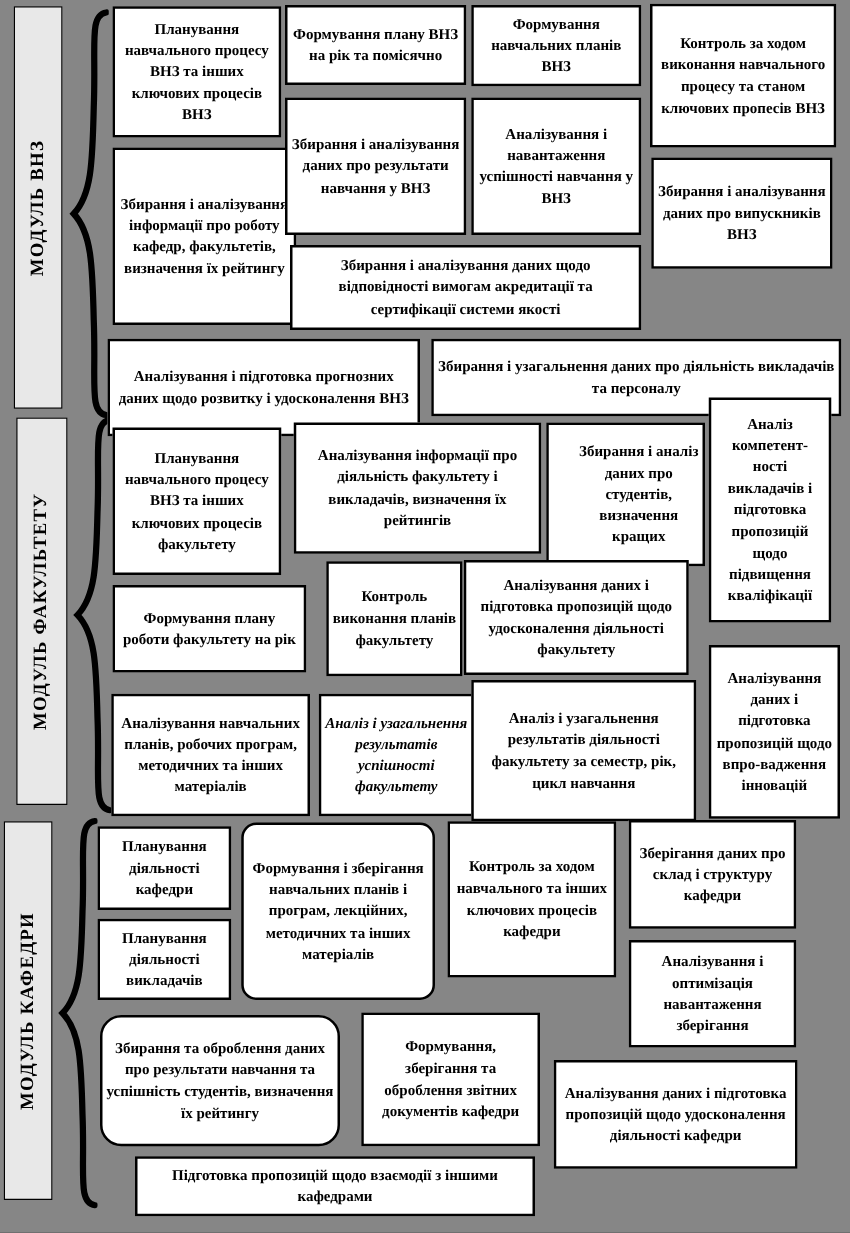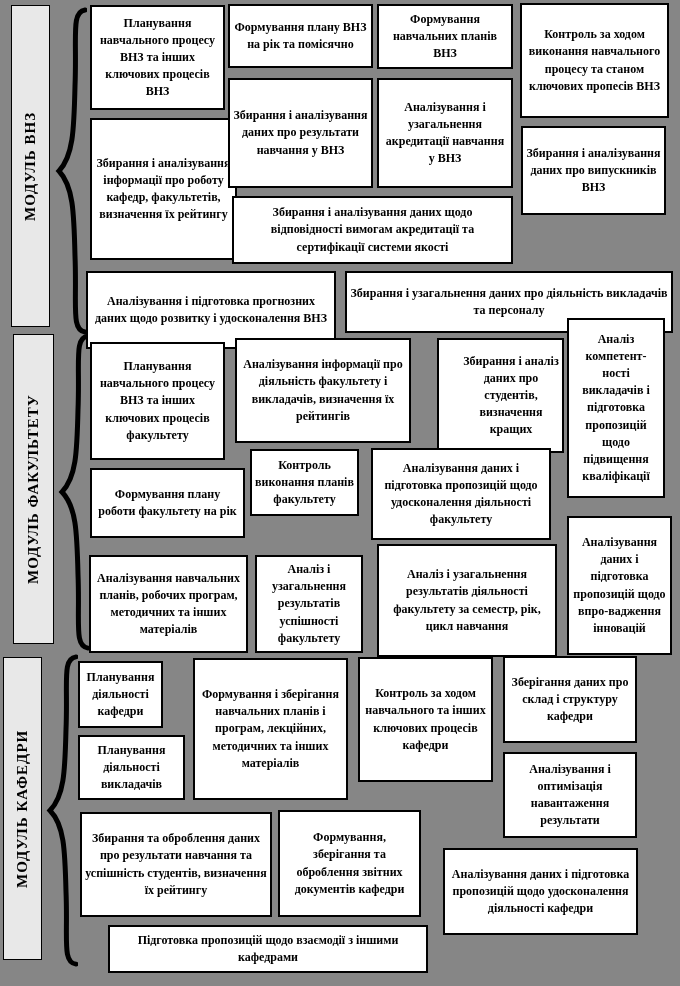--- a/index.html
+++ b/index.html
@@ -47,42 +47,42 @@
       <path d="M 32 4 C 18 6 24 30 22 80 C 21 125 20 150 6 165 C 20 180 21 205 22 250 C 24 300 18 324 32 326" fill="none" stroke="#000" stroke-width="5" stroke-linecap="round"></path>
     </svg>
   </div>
 
   <div class="box" style="left:90px; top:5px; width:135px; height:105px;">Планування навчального процесу ВНЗ та інших ключових процесів ВНЗ</div>
   <div class="box" style="left:228px; top:4px; width:145px; height:64px;">Формування плану ВНЗ на рік та помісячно</div>
   <div class="box" style="left:377px; top:4px; width:136px; height:65px;">Формування навчальних планів ВНЗ</div>
   <div class="box" style="left:520px; top:3px; width:149px; height:115px;">Контроль за ходом виконання навчального процесу та станом ключових пропесів ВНЗ</div>
   <div class="box" style="left:90px; top:118px; width:147px; height:142px;">Збирання і аналізування інформації  про роботу кафедр, факультетів, визначення їх рейтингу</div>
   <div class="box" style="left:228px; top:78px; width:145px; height:110px;">Збирання і аналізування даних про результати навчання у ВНЗ</div>
-  <div class="box" style="left:377px; top:78px; width:136px; height:110px;">Аналізування і узагальнення акредитації навчання у ВНЗ</div>
+  <div class="box" style="left:377px; top:78px; width:136px; height:110px;">Аналізування і навантаження успішності навчання у ВНЗ</div>
   <div class="box" style="left:232px; top:196px; width:281px; height:68px;">Збирання і аналізування даних щодо відповідності вимогам акредитації та сертифікації  системи якості</div>
   <div class="box" style="left:521px; top:126px; width:145px; height:89px;">Збирання і аналізування даних про випускників ВНЗ</div>
   <div class="box" style="left:86px; top:271px; width:250px; height:78px;">Аналізування і підготовка прогнозних даних щодо розвитку і удосконалення ВНЗ</div>
   <div class="box" style="left:345px; top:271px; width:328px; height:62px;">Збирання і узагальнення даних про діяльність  викладачів та персоналу</div>
 
   <div class="box" style="left:90px; top:342px; width:135px; height:118px;">Планування навчального процесу ВНЗ та інших ключових процесів факультету</div>
-  <div class="box" style="left:235px; top:338px; width:176px; height:105px;">Аналізування інформації про діяльність факультету  і викладачів, визначення їх рейтингів</div>
+  <div class="box" style="left:235px; top:338px; width:198px; height:105px;">Аналізування інформації про діяльність факультету  і викладачів, визначення їх рейтингів</div>
   <div class="box" style="left:437px; top:338px; width:127px; height:115px;padding-left:24px;">Збирання і аналіз даних про студентів, визначення кращих</div>
   <div class="box" style="left:567px; top:318px; width:98px; height:180px;">Аналіз компетент-ності викладачів і підготовка пропозицій щодо підвищення кваліфікації</div>
   <div class="box" style="left:90px; top:468px; width:155px; height:70px;">Формування плану роботи факультету на рік</div>
-  <div class="box" style="left:250px; top:449px; width:109px; height:67px;">Контроль виконання планів факультету</div>
+  <div class="box" style="left:261px; top:449px; width:109px; height:92px;">Контроль виконання планів факультету</div>
   <div class="box" style="left:371px; top:448px; width:180px; height:92px;">Аналізування даних і підготовка пропозицій щодо удосконалення діяльності  факультету</div>
   <div class="box" style="left:89px; top:555px; width:159px; height:98px;">Аналізування навчальних планів, робочих програм, методичних та інших  матеріалів</div>
-  <div class="box" style="left:255px; top:555px; width:108px; height:98px;">Аналіз і узагальнення результатів успішності факультету</div>
+  <div class="box" style="left:255px; top:555px; width:124px; height:98px;font-style:italic;">Аналіз і узагальнення результатів успішності факультету</div>
   <div class="box" style="left:377px; top:544px; width:180px; height:113px;">Аналіз і узагальнення результатів діяльності факультету  за семестр, рік, цикл навчання</div>
   <div class="box" style="left:567px; top:516px; width:105px; height:139px;">Аналізування даних і підготовка пропозицій щодо впро-вадження інновацій</div>
 
-  <div class="box" style="left:78px; top:661px; width:85px; height:67px;">Планування діяльності кафедри</div>
+  <div class="box" style="left:78px; top:661px; width:107px; height:67px;">Планування діяльності кафедри</div>
   <div class="box" style="left:78px; top:735px; width:107px; height:65px;">Планування діяльності викладачів</div>
-  <div class="box" style="left:193px; top:658px; width:155px; height:142px;">Формування і зберігання навчальних планів і програм, лекційних, методичних та інших матеріалів</div>
+  <div class="box" style="left:193px; top:658px; width:155px; height:142px;border-radius:12px;">Формування і зберігання навчальних планів і програм, лекційних, методичних та інших матеріалів</div>
   <div class="box" style="left:358px; top:657px; width:135px; height:125px;">Контроль за ходом навчального та інших ключових процесів кафедри</div>
   <div class="box" style="left:503px; top:656px; width:134px; height:87px;">Зберігання даних про склад і структуру кафедри</div>
-  <div class="box" style="left:503px; top:752px; width:134px; height:86px;">Аналізування і оптимізація навантаження результати</div>
-  <div class="box" style="left:80px; top:812px; width:192px; height:105px;">Збирання та оброблення даних про результати навчання та успішність студентів, визначення їх рейтингу</div>
-  <div class="box" style="left:278px; top:810px; width:143px; height:107px;">Формування, зберігання та оброблення звітних документів кафедри</div>
+  <div class="box" style="left:503px; top:752px; width:134px; height:86px;">Аналізування і оптимізація навантаження зберігання</div>
+  <div class="box" style="left:80px; top:812px; width:192px; height:105px;border-radius:17px;">Збирання та оброблення даних про результати навчання та успішність студентів, визначення їх рейтингу</div>
+  <div class="box" style="left:289px; top:810px; width:143px; height:107px;">Формування, зберігання та оброблення звітних документів кафедри</div>
   <div class="box" style="left:443px; top:848px; width:195px; height:87px;">Аналізування даних і підготовка пропозицій щодо удосконалення діяльності кафедри</div>
   <div class="box" style="left:108px; top:925px; width:320px; height:48px;">Підготовка пропозицій щодо взаємодії з іншими кафедрами</div>
 
 </div>
 
 </body></html>

